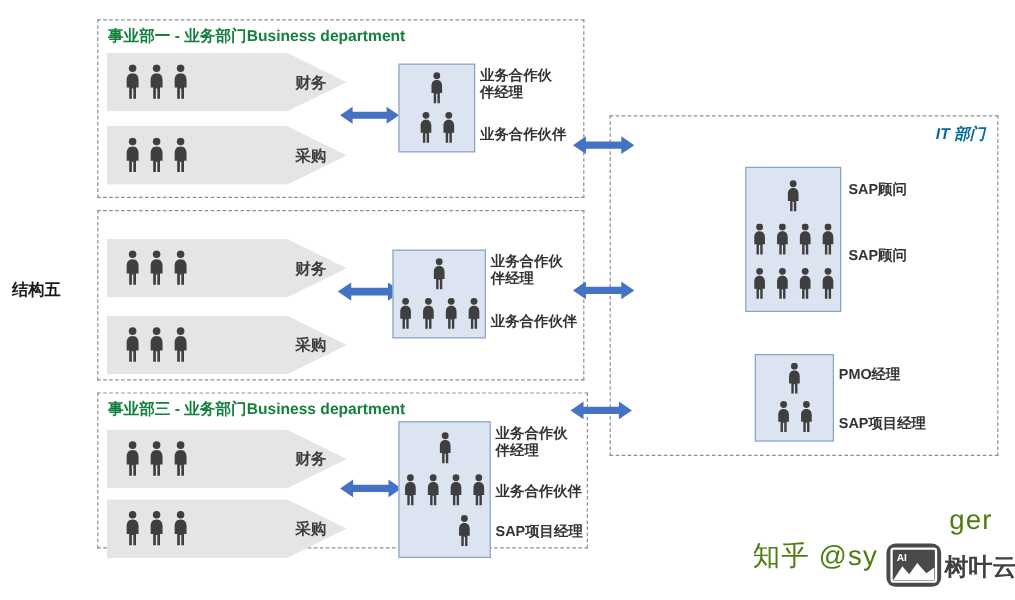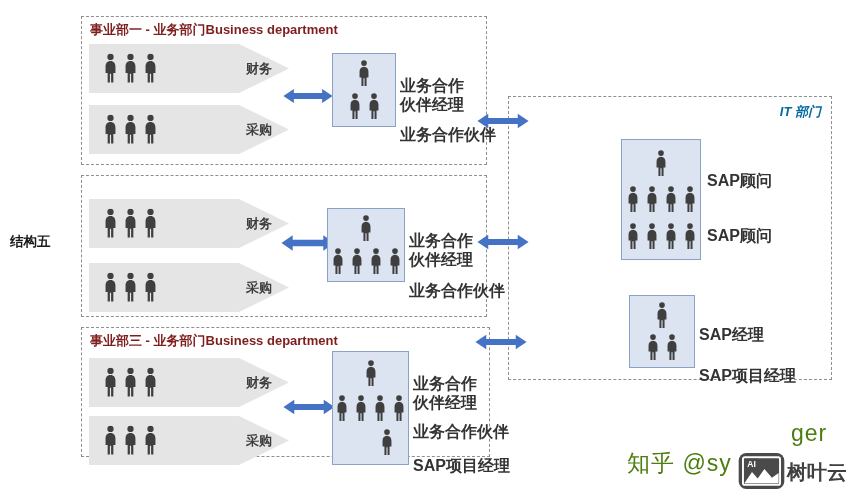--- a/index.html
+++ b/index.html
@@ -7,21 +7,21 @@
     position:relative;width:846px;height:500px;background:#ffffff;overflow:hidden;
     font-family:"Liberation Sans","DejaVu Sans",sans-serif;
   }
   .structure-label{
     position:absolute;left:10px;top:233px;font-size:13.5px;font-weight:700;color:#1a1a1a;
   }
   .dept-box{
     position:absolute;border:1px dashed #8f8f8f;background:#ffffff;box-sizing:border-box;
   }
   .dept-title{
-    position:absolute;left:8px;top:4px;font-size:13px;font-weight:700;color:#7f1d1d;white-space:nowrap;
+    position:absolute;left:8px;top:4px;font-size:13px;font-weight:700;color:#15803d;white-space:nowrap;
   }
   .func-arrow{
     position:absolute;left:7px;width:200px;height:49px;background:#e5e5e5;
     clip-path:polygon(0 0,75% 0,100% 50%,75% 100%,0 100%);
   }
   .persons{
     position:absolute;left:14px;top:0;height:100%;display:flex;align-items:center;gap:8px;
   }
   .prow{display:flex;justify-content:center;align-items:flex-end;gap:5px;}
   .func-label{
@@ -31,21 +31,21 @@
   .p{fill:#3f3f3f;}
   .func-arrow .p{width:15px;height:31px;}
   .pbox .p{width:14px;height:27px;}
   .pbox{
     position:absolute;background:#dce4f2;border:1px solid #8aa2c8;box-sizing:border-box;
     display:flex;flex-direction:column;justify-content:space-evenly;align-items:center;
   }
   .pbox .prow{width:100%;}
   #pbox3 .prow:last-child{justify-content:flex-end;padding-right:14px;box-sizing:border-box;}
   .side-label{
-    position:absolute;font-size:16px;font-weight:700;color:#333333;line-height:1.2;white-space:nowrap;margin-top:20px;
+    position:absolute;font-size:12px;font-weight:700;color:#333333;line-height:1.2;white-space:nowrap;
   }
   .side-label.wrap{white-space:normal;width:70px;}
   .it-box{
     position:absolute;left:508px;top:96px;width:324px;height:284px;
     border:1px dashed #8f8f8f;box-sizing:border-box;background:#ffffff;
   }
   .it-title{
     position:absolute;right:10px;top:6px;font-size:13px;font-weight:700;color:#0369a1;font-style:italic;
   }
   .dblarrow{position:absolute;fill:#4472C4;}
@@ -314,21 +314,21 @@
       </div>
       <div class="prow">
         <svg class="p" viewBox="0 0 20 40">
           <use href="#person"></use>
         </svg>
         <svg class="p" viewBox="0 0 20 40">
           <use href="#person"></use>
         </svg>
       </div>
     </div>
-  <div class="side-label" style="left:699px;top:305px">SAP经理</div>
+  <div class="side-label" style="left:699px;top:305px">PMO经理</div>
   <div class="side-label" style="left:699px;top:346px">SAP项目经理</div>
 
   <svg class="dblarrow" style="left:477px;top:112px;width:52px;height:18px">
       <use href="#dblarrow"></use>
     </svg>
   <svg class="dblarrow" style="left:477px;top:233px;width:52px;height:18px">
       <use href="#dblarrow"></use>
     </svg>
   <svg class="dblarrow" style="left:475px;top:333px;width:52px;height:18px">
       <use href="#dblarrow"></use>

